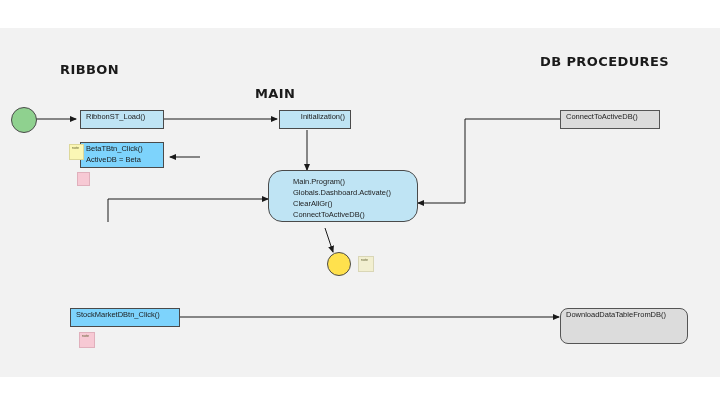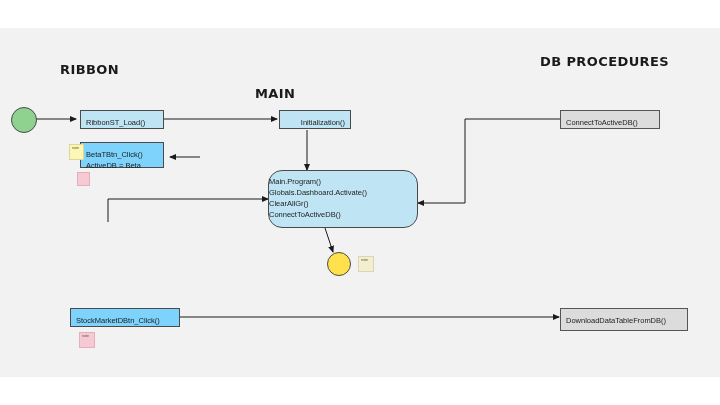--- a/index.html
+++ b/index.html
@@ -33,21 +33,21 @@
     color: #1a1a1a;
     white-space: nowrap;
   }
 
   .node {
     position: absolute;
     box-sizing: border-box;
     font-size: 7.5px;
     color: #1c1c1c;
     line-height: 1.45;
-    padding: 7px 5px;
+    padding: 1px 5px;
     white-space: pre-line;
   }
   .node.rect {
     border: 1px solid #555;
   }
   .node.blue {
     background: #bfe4f4;
     border: 1px solid #4a4a4a;
   }
   .node.round {
@@ -142,29 +142,29 @@
 
   <div class="node rect blue" style="left:80px; top:110px; width:84px; height:19px;">RibbonST_Load()</div>
 
   <div class="node rect yellow" style="left:80px; top:142px; width:84px; height:26px;">BetaTBtn_Click()
     ActiveDB = Beta</div>
 
   <div class="node rect yellow" style="left:70px; top:308px; width:110px; height:19px;">StockMarketDBtn_Click()</div>
 
   <div class="node rect blue" style="left:279px; top:110px; width:72px; height:19px; text-align:right;">Initialization()</div>
 
-  <div class="node round" style="left:268px; top:170px; width:150px; height:58px; padding:6px 0;">Main.Program()
+  <div class="node round" style="left:268px; top:170px; width:150px; height:52px; padding:6px 24px;">Main.Program()
     Globals.Dashboard.Activate()
     ClearAllGr()
     ConnectToActiveDB()</div>
 
   <div class="circle yellow" style="left:327px; top:252px; width:22px; height:22px;"></div>
 
   <div class="node rect gray" style="left:560px; top:110px; width:100px; height:19px;">ConnectToActiveDB()</div>
 
-  <div class="node rect gray" style="left:560px; top:308px; width:128px; height:23px;">DownloadDataTableFromDB()</div>
+  <div class="node rect gray" style="left:560px; top:308px; width:128px; height:36px;border-radius:8px;">DownloadDataTableFromDB()</div>
 
   <div class="sticky y" style="left:69px; top:144px; width:15px; height:16px;">note</div>
   <div class="sticky p" style="left:77px; top:172px; width:13px; height:14px;"></div>
   <div class="sticky g" style="left:358px; top:256px; width:16px; height:16px;">note</div>
   <div class="sticky p" style="left:79px; top:332px; width:16px; height:16px;">note</div>
 
 </div>
 
 </body></html>

